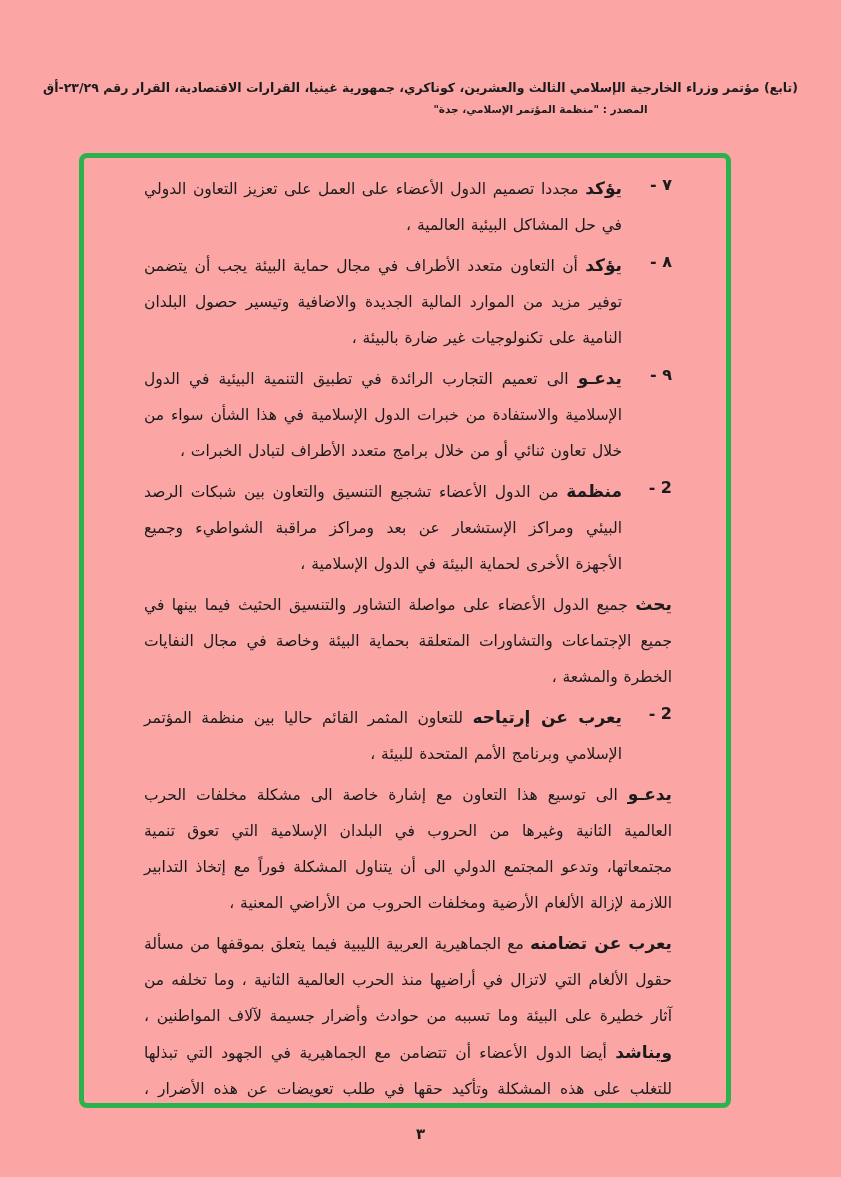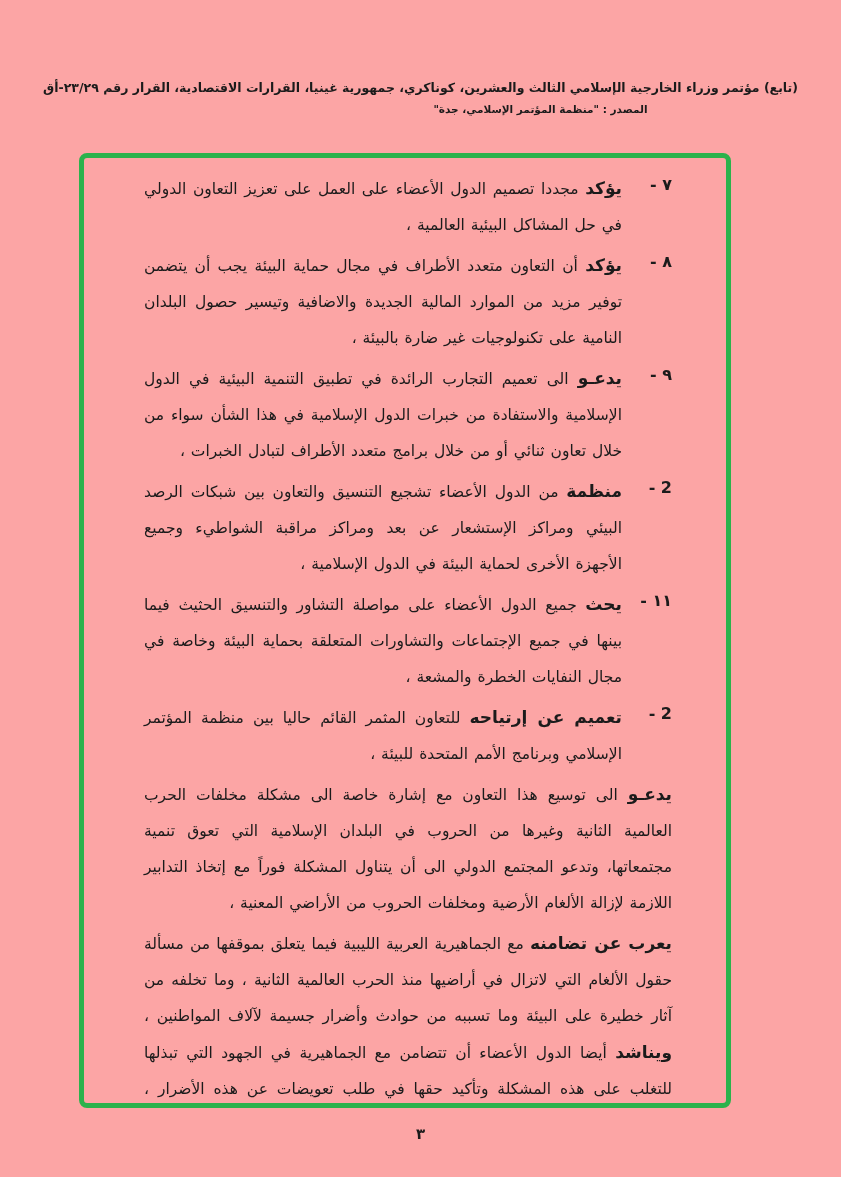--- a/index.html
+++ b/index.html
@@ -113,26 +113,25 @@
         </div>
         <div class="item">
           <div class="num">٩ -</div>
           <div class="txt"><span class="lead">يدعـو</span><span class="plain"> الى تعميم التجارب الرائدة في تطبيق التنمية البيئية في الدول الإسلامية والاستفادة من خبرات الدول الإسلامية في هذا الشأن سواء من خلال تعاون ثنائي أو من خلال برامج متعدد الأطراف لتبادل الخبرات ،</span></div>
         </div>
         <div class="item">
           <div class="num">2 -</div>
           <div class="txt"><span class="lead">منظمة</span><span class="plain"> من الدول الأعضاء تشجيع التنسيق والتعاون بين شبكات الرصد البيئي ومراكز الإستشعار عن بعد ومراكز مراقبة الشواطيء وجميع الأجهزة الأخرى لحماية البيئة في الدول الإسلامية ،</span></div>
         </div>
         <div class="item">
-          <div class="num">١١ -</div>
           <div class="txt"><span class="lead">يحث</span><span class="plain"> جميع الدول الأعضاء على مواصلة التشاور والتنسيق الحثيث فيما بينها في جميع الإجتماعات والتشاورات المتعلقة بحماية البيئة وخاصة في مجال النفايات الخطرة والمشعة ،</span></div>
         </div>
         <div class="item">
           <div class="num">2 -</div>
-          <div class="txt"><span class="lead">تعميم عن إرتياحه</span><span class="plain"> للتعاون المثمر القائم حاليا بين منظمة المؤتمر الإسلامي وبرنامج الأمم المتحدة للبيئة ،</span></div>
+          <div class="txt"><span class="lead">يعرب عن إرتياحه</span><span class="plain"> للتعاون المثمر القائم حاليا بين منظمة المؤتمر الإسلامي وبرنامج الأمم المتحدة للبيئة ،</span></div>
         </div>
         <div class="item">
           <div class="txt"><span class="lead">يدعـو</span><span class="plain"> الى توسيع هذا التعاون مع إشارة خاصة الى مشكلة مخلفات الحرب العالمية الثانية وغيرها من الحروب في البلدان الإسلامية التي تعوق تنمية مجتمعاتها، وتدعو المجتمع الدولي الى أن يتناول المشكلة فوراً مع إتخاذ التدابير اللازمة لإزالة الألغام الأرضية ومخلفات الحروب من الأراضي المعنية ،</span></div>
         </div>
         <div class="item">
           <div class="txt"><span class="lead">يعرب عن تضامنه</span><span class="plain"> مع الجماهيرية العربية الليبية فيما يتعلق بموقفها من مسألة حقول الألغام التي لاتزال في أراضيها منذ الحرب العالمية الثانية ، وما تخلفه من آثار خطيرة على البيئة وما تسببه من حوادث وأضرار جسيمة لآلاف المواطنين ، </span><span class="lead">ويناشد</span><span class="plain"> أيضا الدول الأعضاء أن تتضامن مع الجماهيرية في الجهود التي تبذلها للتغلب على هذه المشكلة وتأكيد حقها في طلب تعويضات عن هذه الأضرار ، بحيث تكون البلدان المسؤولة عن زرع الألغام بتمويل عمليات إزالتها وتوفر للسلطات الليبية المعنية خرائط حقول الألغام ،</span></div>
         </div>
       </div>
   </div>
 

